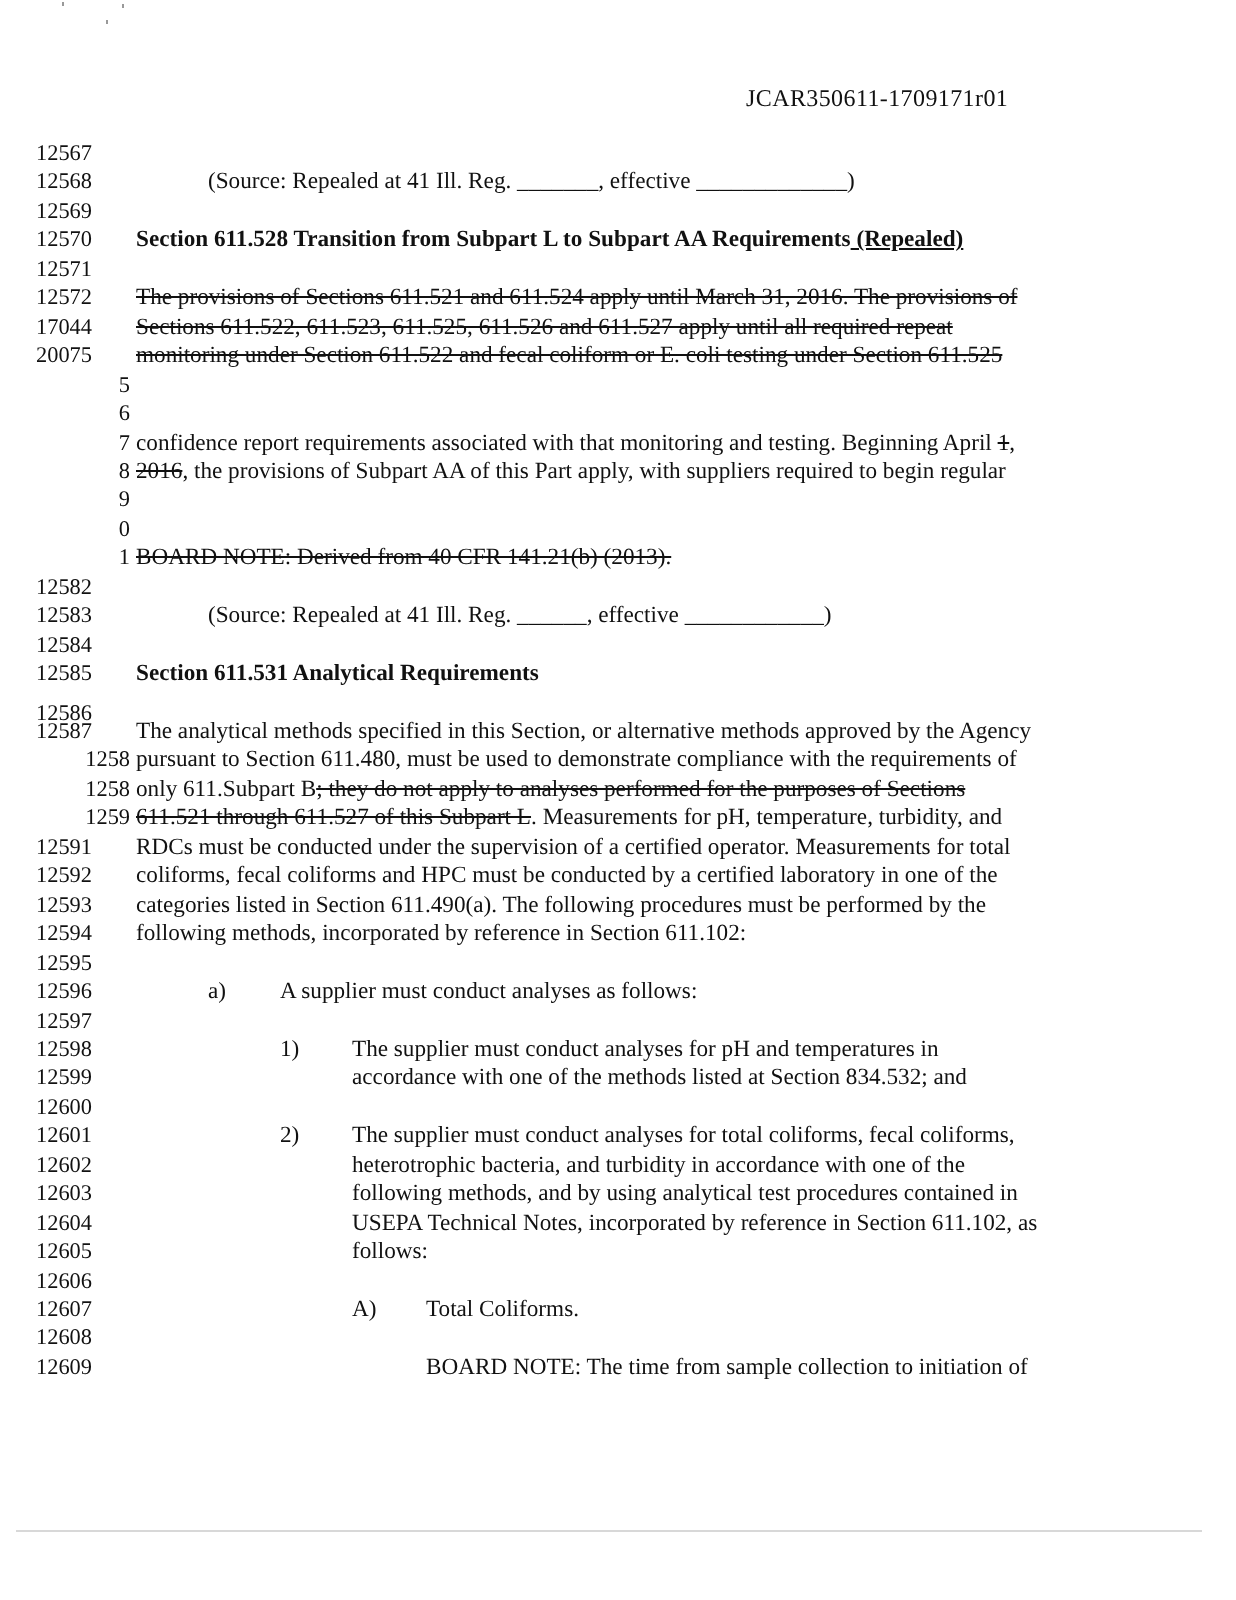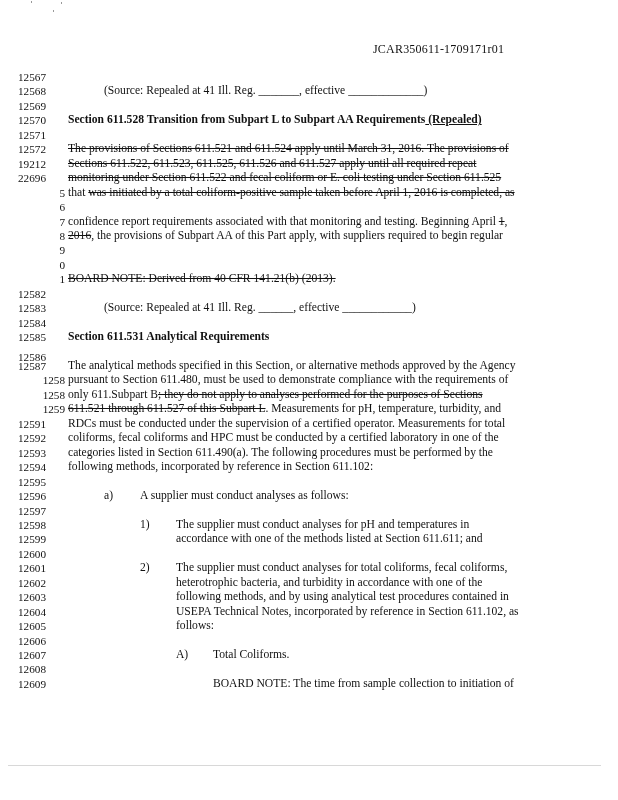--- a/index.html
+++ b/index.html
@@ -87,30 +87,29 @@
       <span class="txt"><span class="bold">Section 611.528  Transition from Subpart L to Subpart AA Requirements</span><span class="bold under"> (Repealed)</span></span>
     </div>
     <div class="line" style="top: 127.8px; width: 618px;">
       <span class="ln">12571</span>
     </div>
     <div class="line" style="top: 142.25px; width: 618px;">
       <span class="ln">12572</span>
       <span class="txt"><span class="strike">The provisions of Sections 611.521 and 611.524 apply until March 31, 2016.  The provisions of</span></span>
     </div>
     <div class="line" style="top: 156.7px; width: 618px;">
-      <span class="ln">19212</span>
+      <span class="ln">17044</span>
       <span class="txt"><span class="strike">Sections 611.522, 611.523, 611.525, 611.526 and 611.527 apply until all required repeat</span></span>
     </div>
     <div class="line" style="top: 171.15px; width: 618px;">
-      <span class="ln">22696</span>
+      <span class="ln">20075</span>
       <span class="txt"><span class="strike">monitoring under Section 611.522 and fecal coliform or E. coli testing under Section 611.525</span></span>
     </div>
     <div class="line" style="top: 185.6px; width: 618px;">
       <span class="ln right">5</span>
-      <span class="txt"><span>that </span><span class="strike">was initiated by a total coliform-positive sample taken before April 1, 2016 is completed, as</span></span>
     </div>
     <div class="line" style="top: 200.05px; width: 618px;">
       <span class="ln right">6</span>
     </div>
     <div class="line" style="top: 214.5px; width: 618px;">
       <span class="ln right">7</span>
       <span class="txt"><span>confidence report requirements associated with that monitoring and testing.  Beginning April </span><span class="strike">1</span><span>,</span></span>
     </div>
     <div class="line" style="top: 228.95px; width: 618px;">
       <span class="ln right">8</span>
@@ -186,21 +185,21 @@
     <div class="line" style="top: 503.5px; width: 618px;">
       <span class="ln">12597</span>
     </div>
     <div class="line" style="top: 517.95px; width: 618px;">
       <span class="ln">12598</span>
       <span class="txt indent-1-label">1)</span>
       <span class="txt indent-1-text"><span>The supplier must conduct analyses for pH and temperatures in</span></span>
     </div>
     <div class="line" style="top: 532.4px; width: 618px;">
       <span class="ln">12599</span>
-      <span class="txt indent-1-text"><span>accordance with one of the methods listed at Section 611.611; and</span></span>
+      <span class="txt indent-1-text"><span>accordance with one of the methods listed at Section 834.532; and</span></span>
     </div>
     <div class="line" style="top: 546.85px; width: 618px;">
       <span class="ln">12600</span>
     </div>
     <div class="line" style="top: 561.3px; width: 618px;">
       <span class="ln">12601</span>
       <span class="txt indent-1-label">2)</span>
       <span class="txt indent-1-text"><span>The supplier must conduct analyses for total coliforms, fecal coliforms,</span></span>
     </div>
     <div class="line" style="top: 575.75px; width: 618px;">

